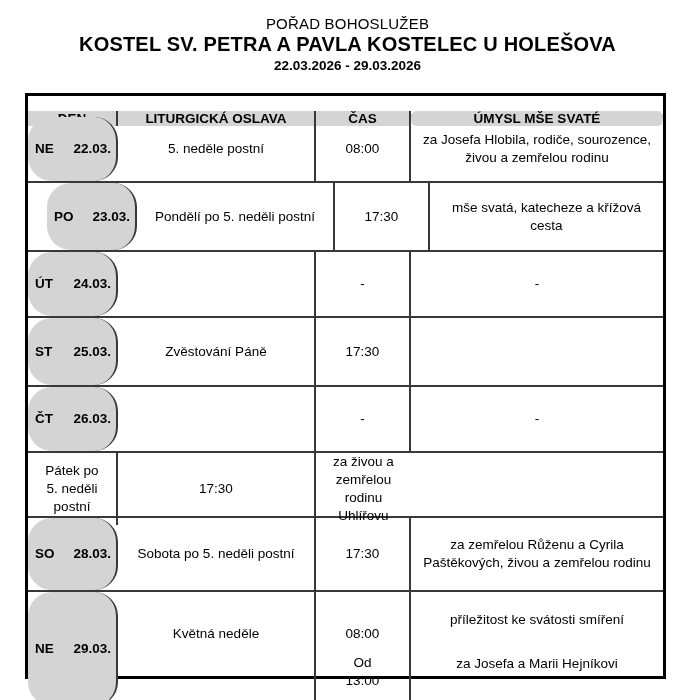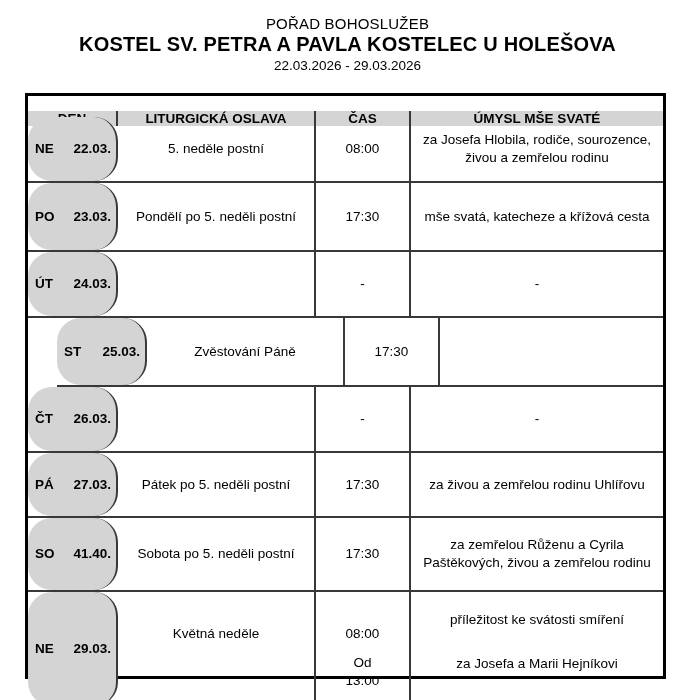--- a/index.html
+++ b/index.html
@@ -27,57 +27,57 @@
     letter-spacing: 0.2px;
   }
   .title-line2 {
     font-size: 20px;
     font-weight: bold;
     line-height: 21px;
     letter-spacing: 0.2px;
   }
   .title-line3 {
     font-size: 13.5px;
-    font-weight: normal;
+    font-weight: bold;
     line-height: 21px;
   }
   .tbl {
     margin: 17px 0 0 25px;
     width: 641px;
     border: 3px solid #000000;
     box-sizing: border-box;
     font-size: 13.5px;
   }
   .row {
     display: grid;
     grid-template-columns: 90px 198px 95px 1fr;
     border-bottom: 2px solid #383838;
     box-sizing: border-box;
   }
   .row:last-child { border-bottom: none; }
   .hdr   { height: 21px; }
   .r0 { height: 66px; }
-  .r1 { height: 69px; }
+  .r1 { height: 69px; padding-left: 19px; }
   .r2 { height: 66px; }
-  .r3 { height: 69px; margin-left: 29px; }
+  .r3 { height: 69px; }
   .r4 { height: 66px; }
   .r5 { height: 65px; }
   .r6 { height: 74px; }
   .r7 { height: 84px; }
   .c {
     border-right: 2px solid #383838;
     box-sizing: border-box;
     display: flex;
     align-items: center;
     justify-content: center;
     text-align: center;
     padding: 0 10px;
     line-height: 18px;
   }
-  .c:last-child { border-right: none; }
+  .c:last-child { border-right: none; border-radius: 6px; }
   .hcell {
     background: #d4d4d4;
     font-weight: bold;
     padding: 0 4px;
     line-height: 15px;
     margin-top: 15px;
   }
   .day {
     background: #d4d4d4;
     font-weight: bold;
@@ -166,33 +166,29 @@
       <div class="c day">
         <span>ČT</span>
         <span>26.03.</span>
       </div>
       <div class="c"></div>
       <div class="c">-</div>
       <div class="c">-</div>
     </div>
 
     <div class="row r5">
-      <div class="c day">
-        <span>PÁ</span>
-        <span>27.03.</span>
-      </div>
       <div class="c">Pátek po 5. neděli postní</div>
       <div class="c">17:30</div>
       <div class="c">za živou a zemřelou rodinu Uhlířovu</div>
     </div>
 
     <div class="row r6">
       <div class="c day">
         <span>SO</span>
-        <span>41.40.</span>
+        <span>28.03.</span>
       </div>
       <div class="c">Sobota po 5. neděli postní</div>
       <div class="c">17:30</div>
       <div class="c">za zemřelou Růženu a Cyrila Paštěkových, živou a zemřelou rodinu</div>
     </div>
 
     <div class="row r7">
       <div class="c day">
         <span>NE</span>
         <span>29.03.</span>

